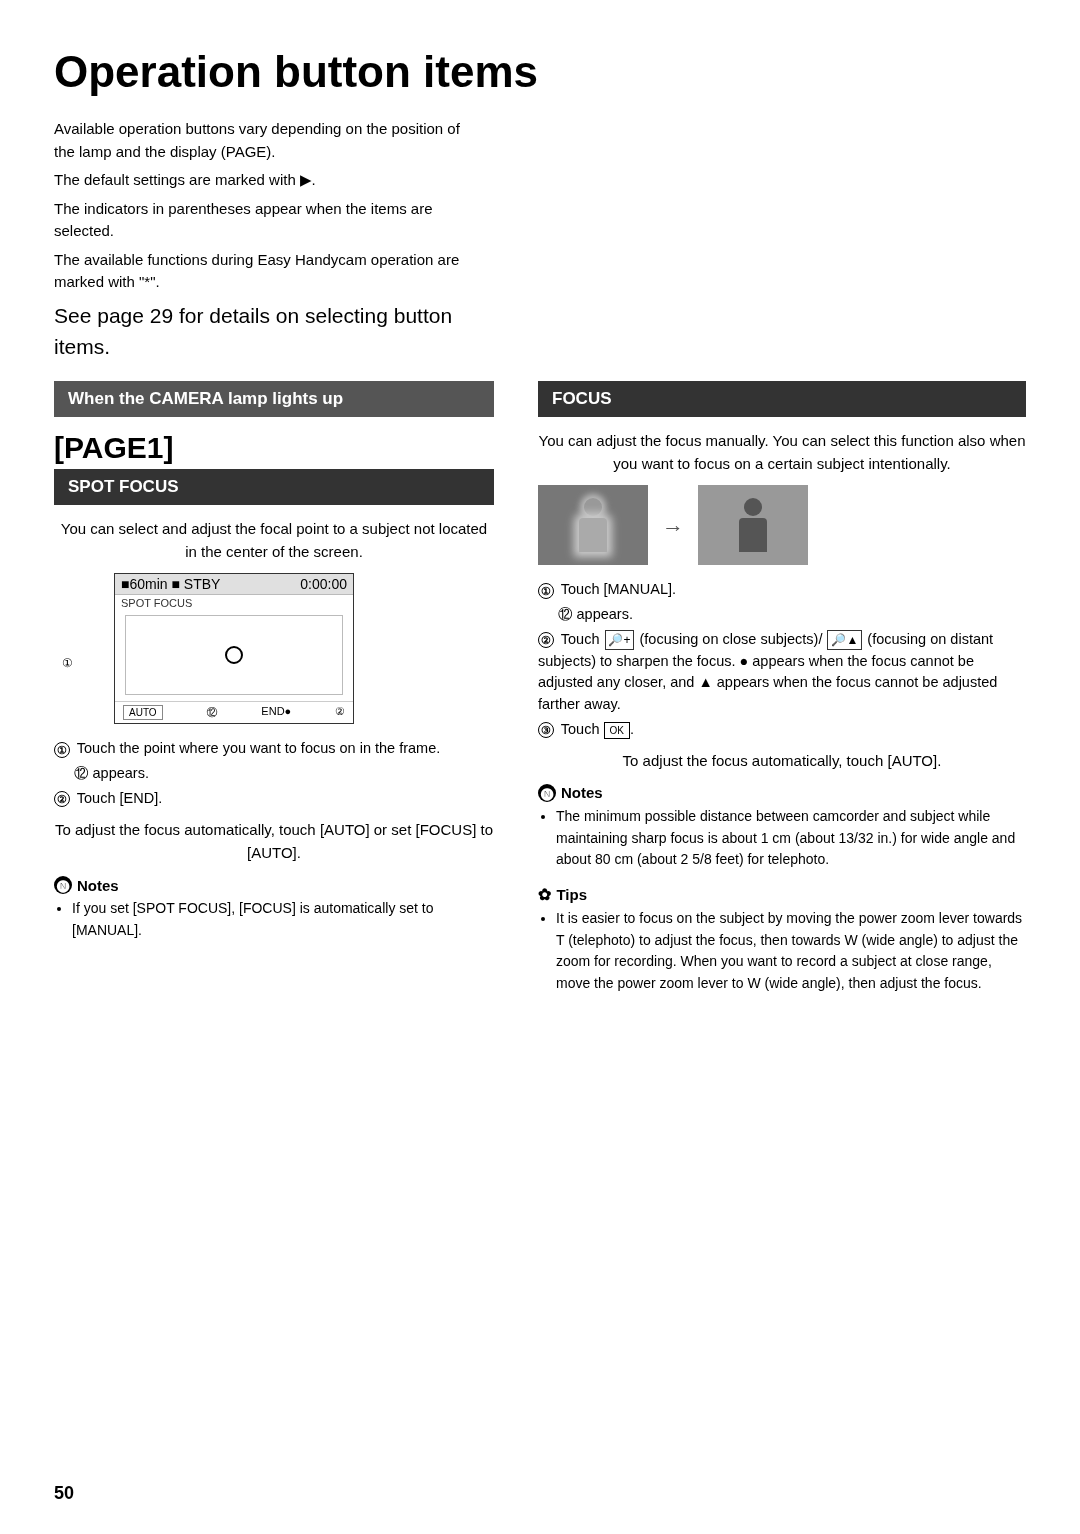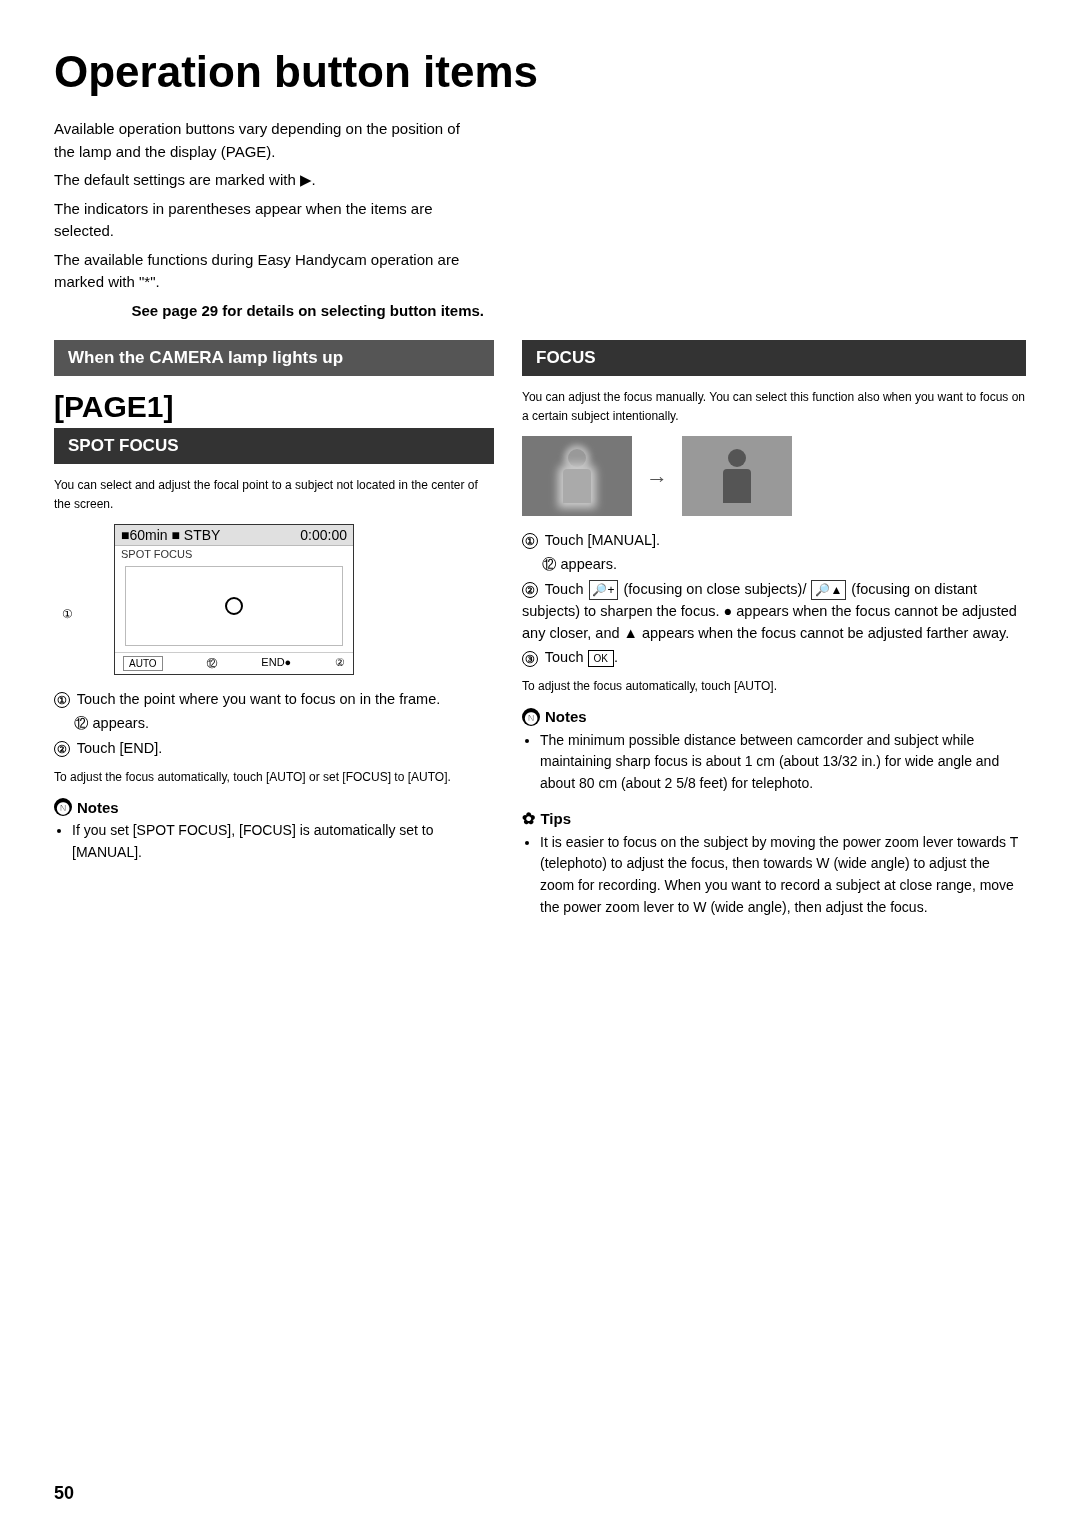--- a/index.html
+++ b/index.html
@@ -26,30 +26,29 @@
       margin-bottom: 22px;
       font-family: Arial, Helvetica, sans-serif;
     }
     .intro-text {
       font-size: 15px;
       line-height: 1.5;
       margin-bottom: 6px;
       max-width: 430px;
     }
     .bold-line {
-      font-weight: bold;
-      font-size: 15px;
+      font-weight: normal;
+      font-size: 21px;
       line-height: 1.5;
       max-width: 430px;
-      text-align: right;
     }
     .two-col {
       display: flex;
       flex-direction: row;
-      gap: 28px;
+      gap: 44px;
       margin-top: 18px;
       flex: 1;
     }
     .col-left {
       width: 440px;
       flex-shrink: 0;
     }
     .col-right {
       flex: 1;
     }
@@ -64,23 +63,24 @@
     .section-banner.dark {
       background: #333333;
     }
     h2.page-heading {
       font-size: 30px;
       font-weight: 900;
       margin: 14px 0 4px 0;
       font-family: Arial, Helvetica, sans-serif;
     }
     .section-body {
-      font-size: 12px;
+      font-size: 15px;
       line-height: 1.55;
       margin-bottom: 10px;
+      text-align: center;
     }
     .diagram-box {
       border: 1.5px solid #333;
       width: 240px;
       margin: 10px 0 12px 30px;
       position: relative;
       background: #fff;
     }
     .diagram-top-bar {
       background: #e0e0e0;

